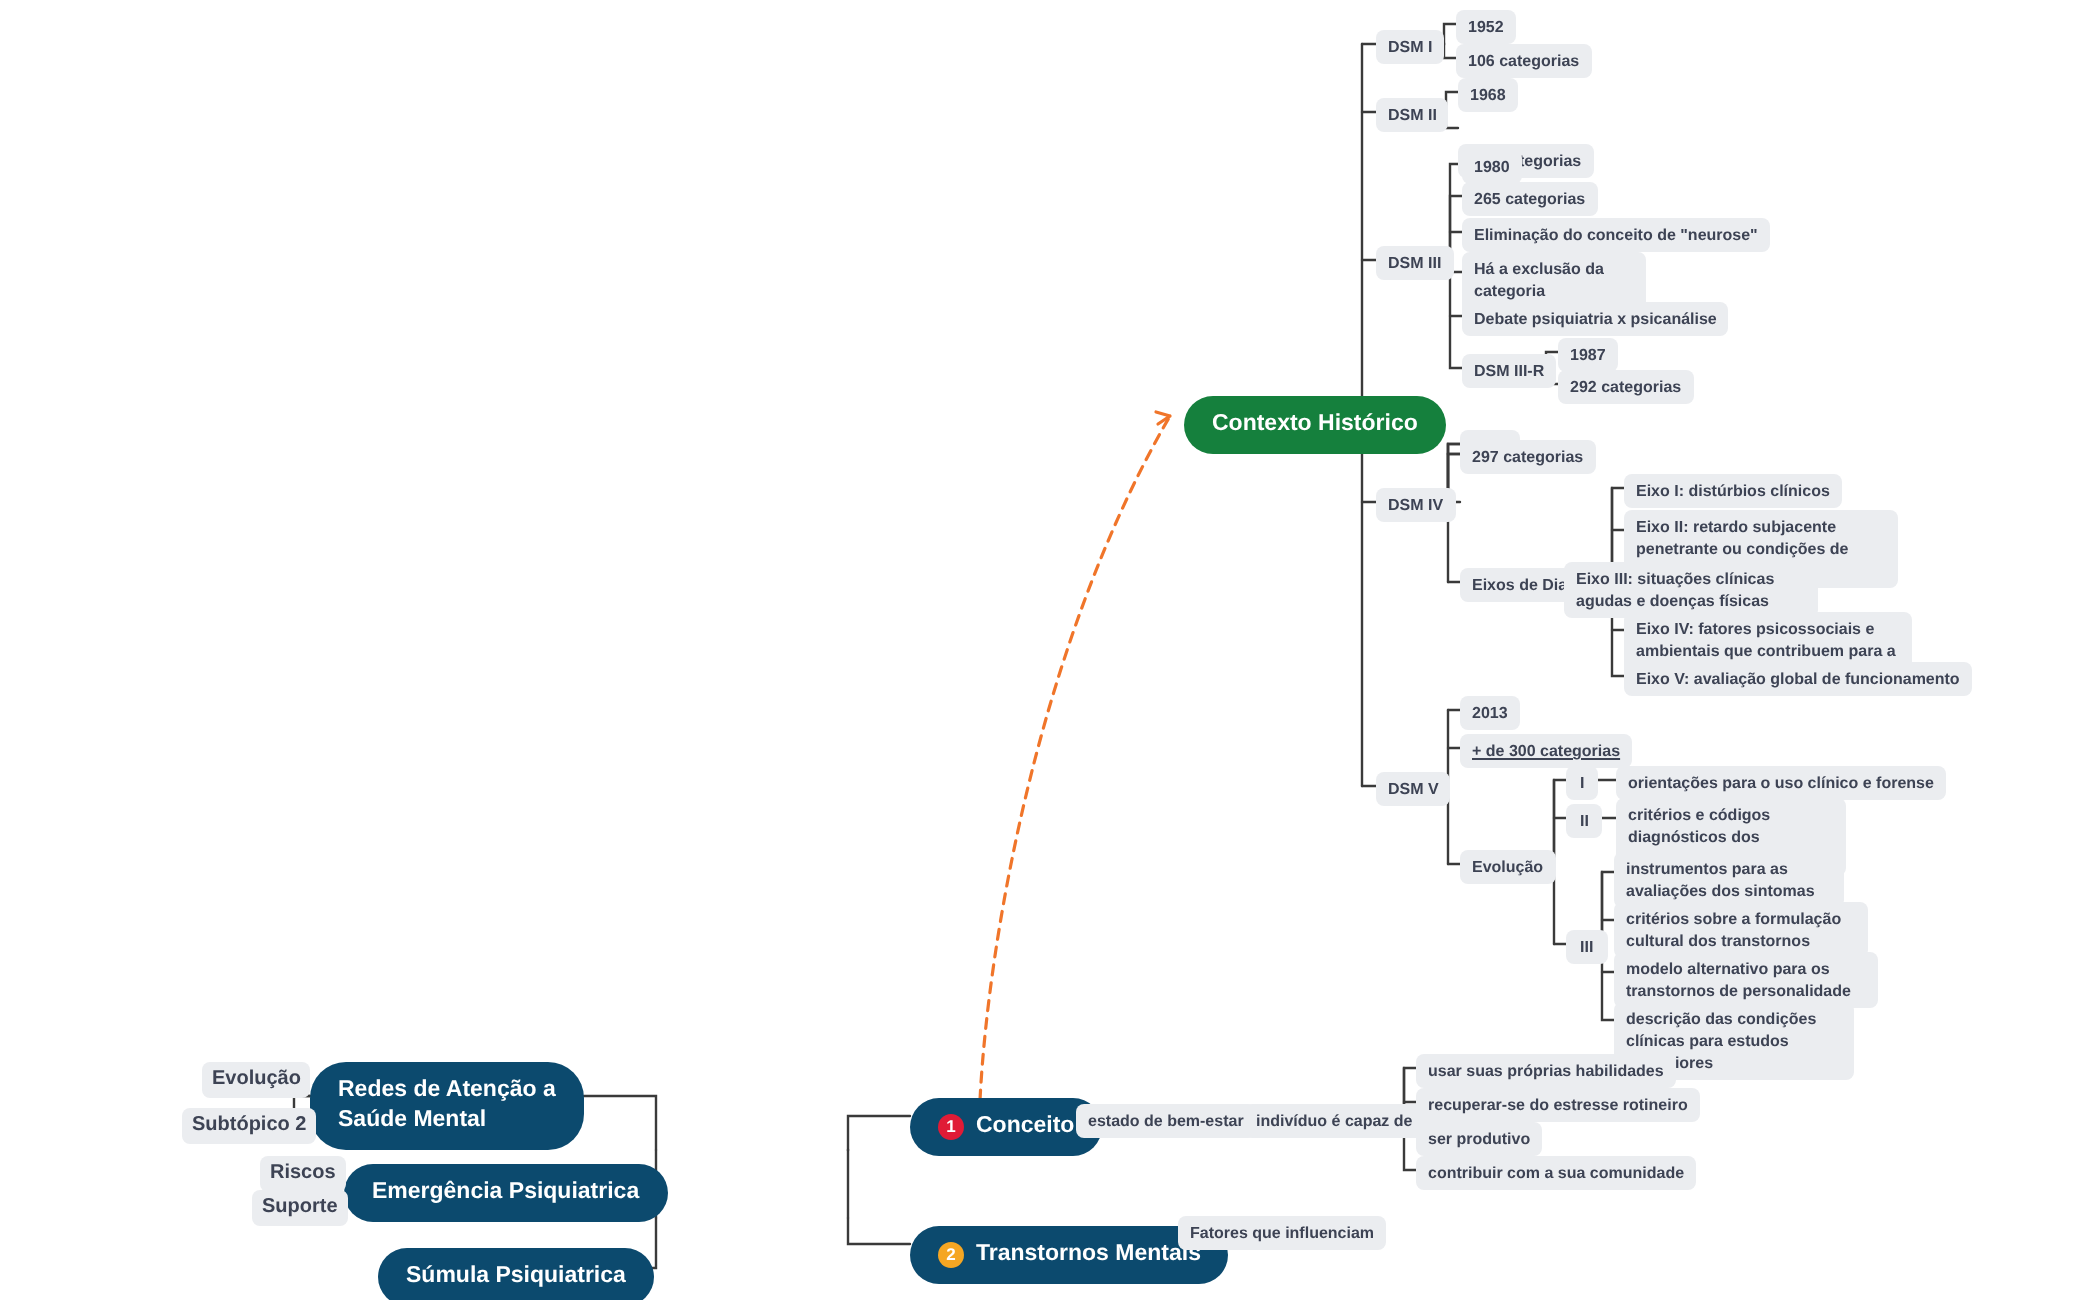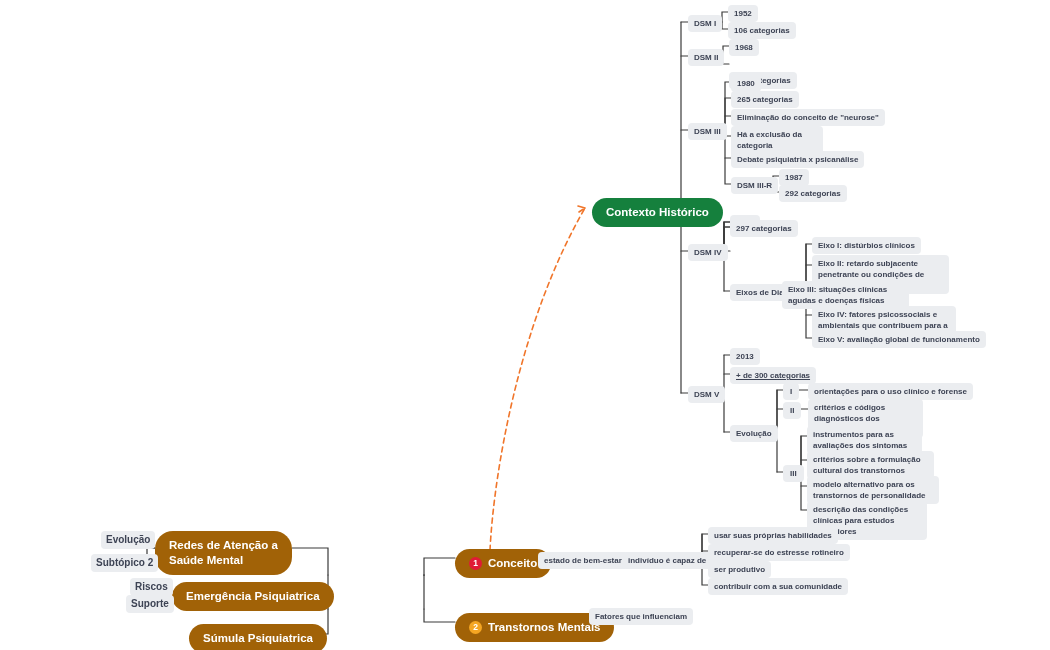--- a/index.html
+++ b/index.html
@@ -33,21 +33,21 @@
     color: #ffffff;
     font-size: 17px;
     font-weight: bold;
     border-radius: 22px;
     padding: 10px 20px;
     letter-spacing: .2px;
   }
 
   
   .lvl1 {
-    background: #a16207;
+    background: #0c4a6e;
     color: #ffffff;
     font-size: 11.5px;
     font-weight: bold;
     border-radius: 15px;
     padding: 7px 14px;
     line-height: 1.3;
     white-space: normal;
   }
   .lvl1.tall { border-radius: 18px; }
   .lvl1 .badge {

